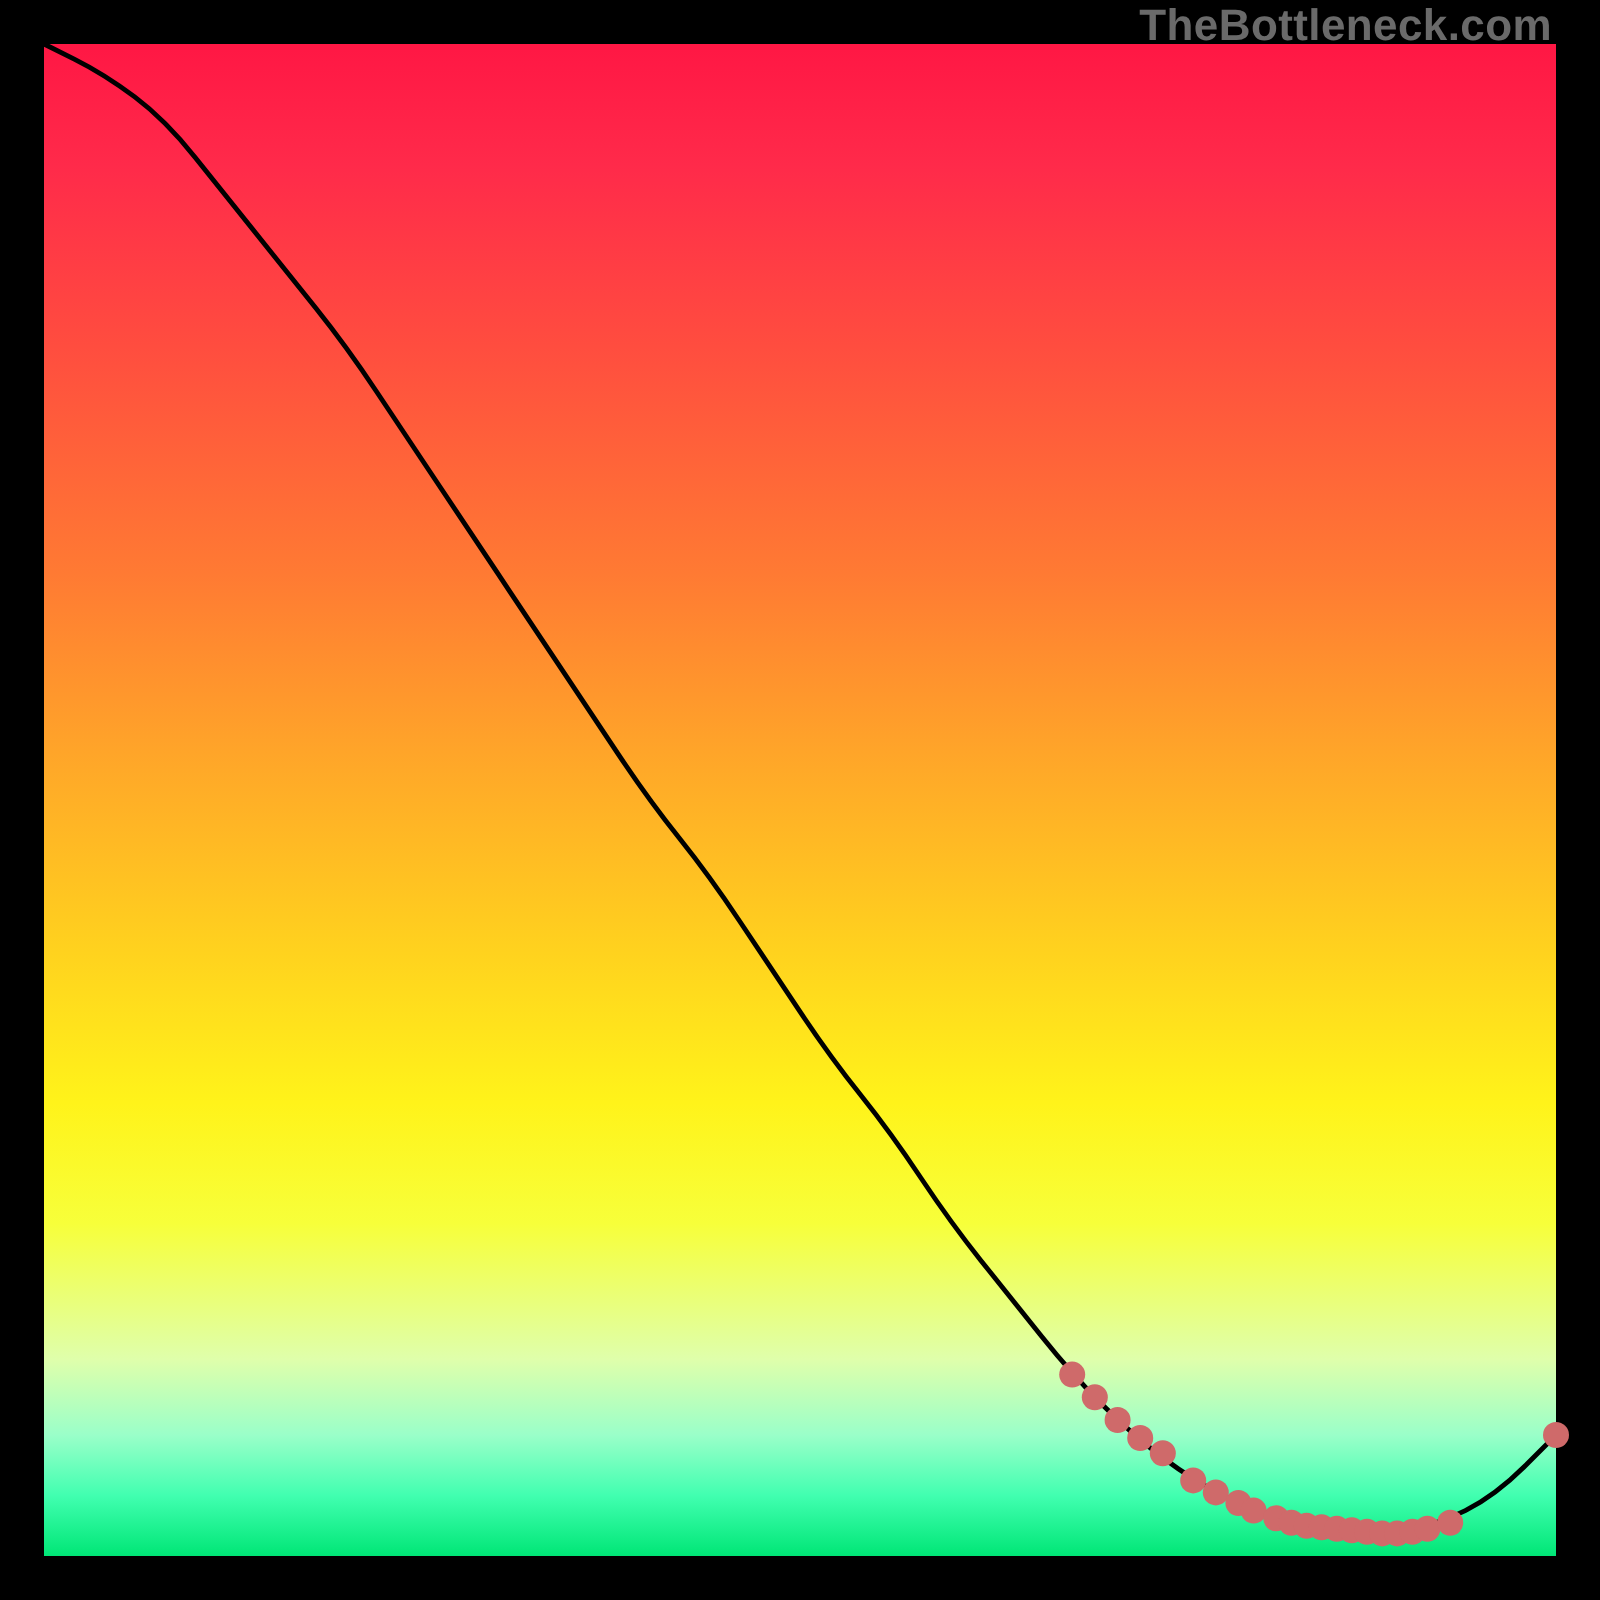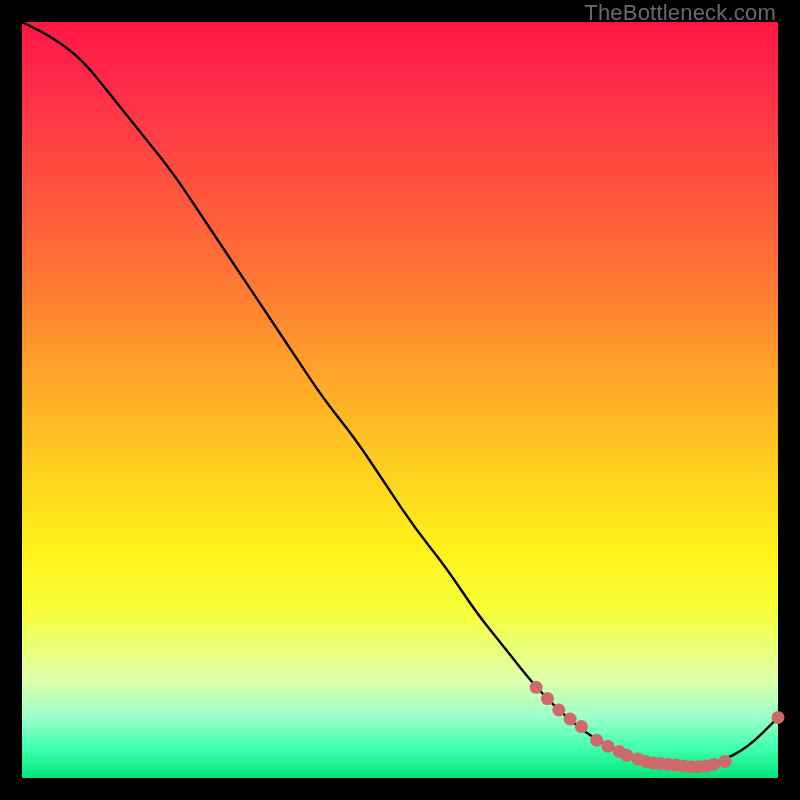--- a/index.html
+++ b/index.html
@@ -41,21 +41,21 @@
       #41ffb0 96%,
       #00e676 100%
     );
   }
   .watermark {
     position: absolute;
     top: 0px;
     right: 24px;
     color: #6a6a6a;
     font-size: 22px;
-    font-weight: 400;
+    font-weight: 700;
     letter-spacing: 0.2px;
     user-select: none;
   }
   svg.curve {
     position: absolute;
     left: 0;
     top: 0;
     width: 756px;
     height: 756px;
     overflow: visible;

